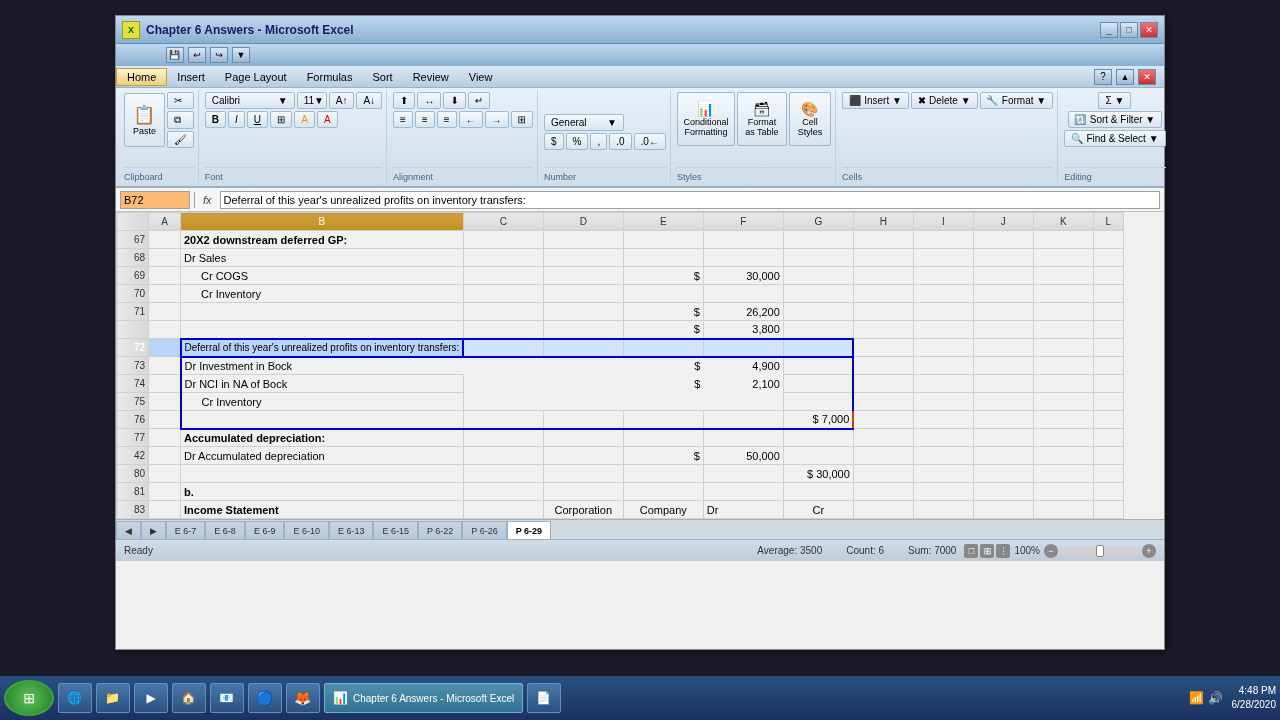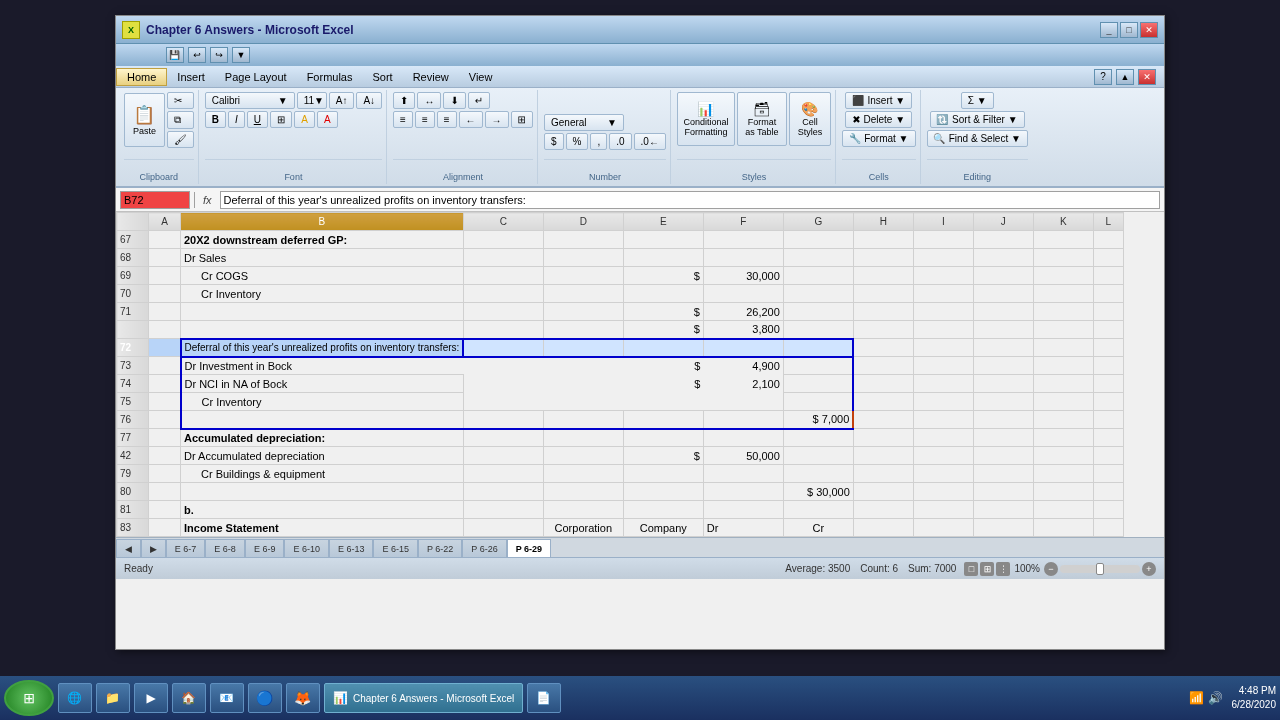--- a/index.html
+++ b/index.html
@@ -103,24 +103,23 @@
     }
     .ribbon-section {
       display: flex;
       flex-direction: column;
       border-right: 1px solid #c0d0e0;
       padding: 2px 4px;
     }
     .ribbon-section-label {
       font-size: 9px;
       color: #446688;
-      text-align: center;
       margin-top: auto;
       border-top: 1px solid #c0d0e0;
-      padding-top: 12px;
+      padding-top: 4px;
     }
     .ribbon-buttons {
       display: flex;
       gap: 2px;
       align-items: center;
     }
     .ribbon-btn {
       background: linear-gradient(to bottom, #f4f8fc, #d8e4f0);
       border: 1px solid #a0b8d0;
       padding: 2px 6px;
@@ -145,21 +144,21 @@
       border-bottom: 1px solid #c0c0c0;
       display: flex;
       align-items: center;
       gap: 4px;
       padding: 0 4px;
     }
     .name-box {
       width: 70px;
       height: 18px;
       border: 1px solid #a0a0a0;
-      background: #ef4444;
+      background: #fdba74;
       font-size: 11px;
       padding: 1px 3px;
       display: flex;
       align-items: center;
     }
     .formula-bar-divider {
       width: 1px;
       height: 16px;
       background: #a0a0a0;
     }
@@ -200,21 +199,21 @@
     }
     table.grid th {
       background: linear-gradient(to bottom, #e8e8e8, #d8d8d8);
       color: #333;
       font-weight: normal;
       text-align: center;
       font-size: 10px;
     }
     .row-header {
       background: linear-gradient(to right, #e8e8e8, #d8d8d8) !important;
-      text-align: left;
+      text-align: right;
       color: #333;
       font-size: 10px;
       width: 32px;
       min-width: 32px;
     }
     .col-a { width: 32px; }
     .col-b { width: 260px; }
     .col-c { width: 80px; }
     .col-d { width: 80px; }
     .col-e { width: 80px; }
@@ -236,21 +235,21 @@
       border-top: 1px solid #9ab0c8;
       display: flex;
       align-items: center;
       justify-content: space-between;
       padding: 0 8px;
       font-size: 10px;
       color: #333;
     }
     .status-bar-left { display: flex; align-items: center; gap: 4px; }
     .status-bar-right { display: flex; align-items: center; gap: 8px; }
-    .status-stats { display: flex; gap: 10px; align-items: center; }
+    .status-stats { display: flex; gap: 24px; align-items: center; }
     .zoom-controls { display: flex; align-items: center; gap: 4px; }
     
     .sheet-tabs {
       height: 20px;
       background: #d0d8e0;
       display: flex;
       align-items: flex-end;
       border-top: 1px solid #a0b0c0;
       overflow: hidden;
     }
@@ -486,21 +485,21 @@
             </div>
             <div class="ribbon-btn large" style="font-size:9px; width:42px; text-align:center;">
               <div style="font-size:14px;">🎨</div>
               <div>Cell<br>Styles</div>
             </div>
           </div>
           <div class="ribbon-section-label">Styles</div>
         </div>
 
         <div class="ribbon-section">
-          <div class="ribbon-buttons" style="gap:2px; flex-direction:column;">
+          <div class="ribbon-buttons" style="gap:2px; flex-direction:row;">
             <div class="ribbon-btn">⬛ Insert ▼</div>
             <div class="ribbon-btn">✖ Delete ▼</div>
             <div class="ribbon-btn">🔧 Format ▼</div>
           </div>
           <div class="ribbon-section-label">Cells</div>
         </div>
 
         <div class="ribbon-section" style="border-right:none;">
           <div class="ribbon-buttons" style="gap:2px; flex-direction:column;">
             <div class="ribbon-btn">Σ ▼</div>
@@ -742,35 +741,20 @@
               <td class="currency">$</td>
               <td class="currency">50,000</td>
               <td></td>
               <td></td>
               <td></td>
               <td></td>
               <td></td>
               <td></td>
             </tr>
 
-            <tr>
-              <td class="row-header">79</td>
-              <td></td>
-              <td class="indent1">Cr Buildings &amp; equipment</td>
-              <td></td>
-              <td></td>
-              <td></td>
-              <td></td>
-              <td></td>
-              <td></td>
-              <td></td>
-              <td></td>
-              <td></td>
-              <td></td>
-            </tr>
 
             <tr>
               <td class="row-header">80</td>
               <td></td>
               <td></td>
               <td></td>
               <td></td>
               <td></td>
               <td></td>
               <td class="currency">$  30,000</td>

